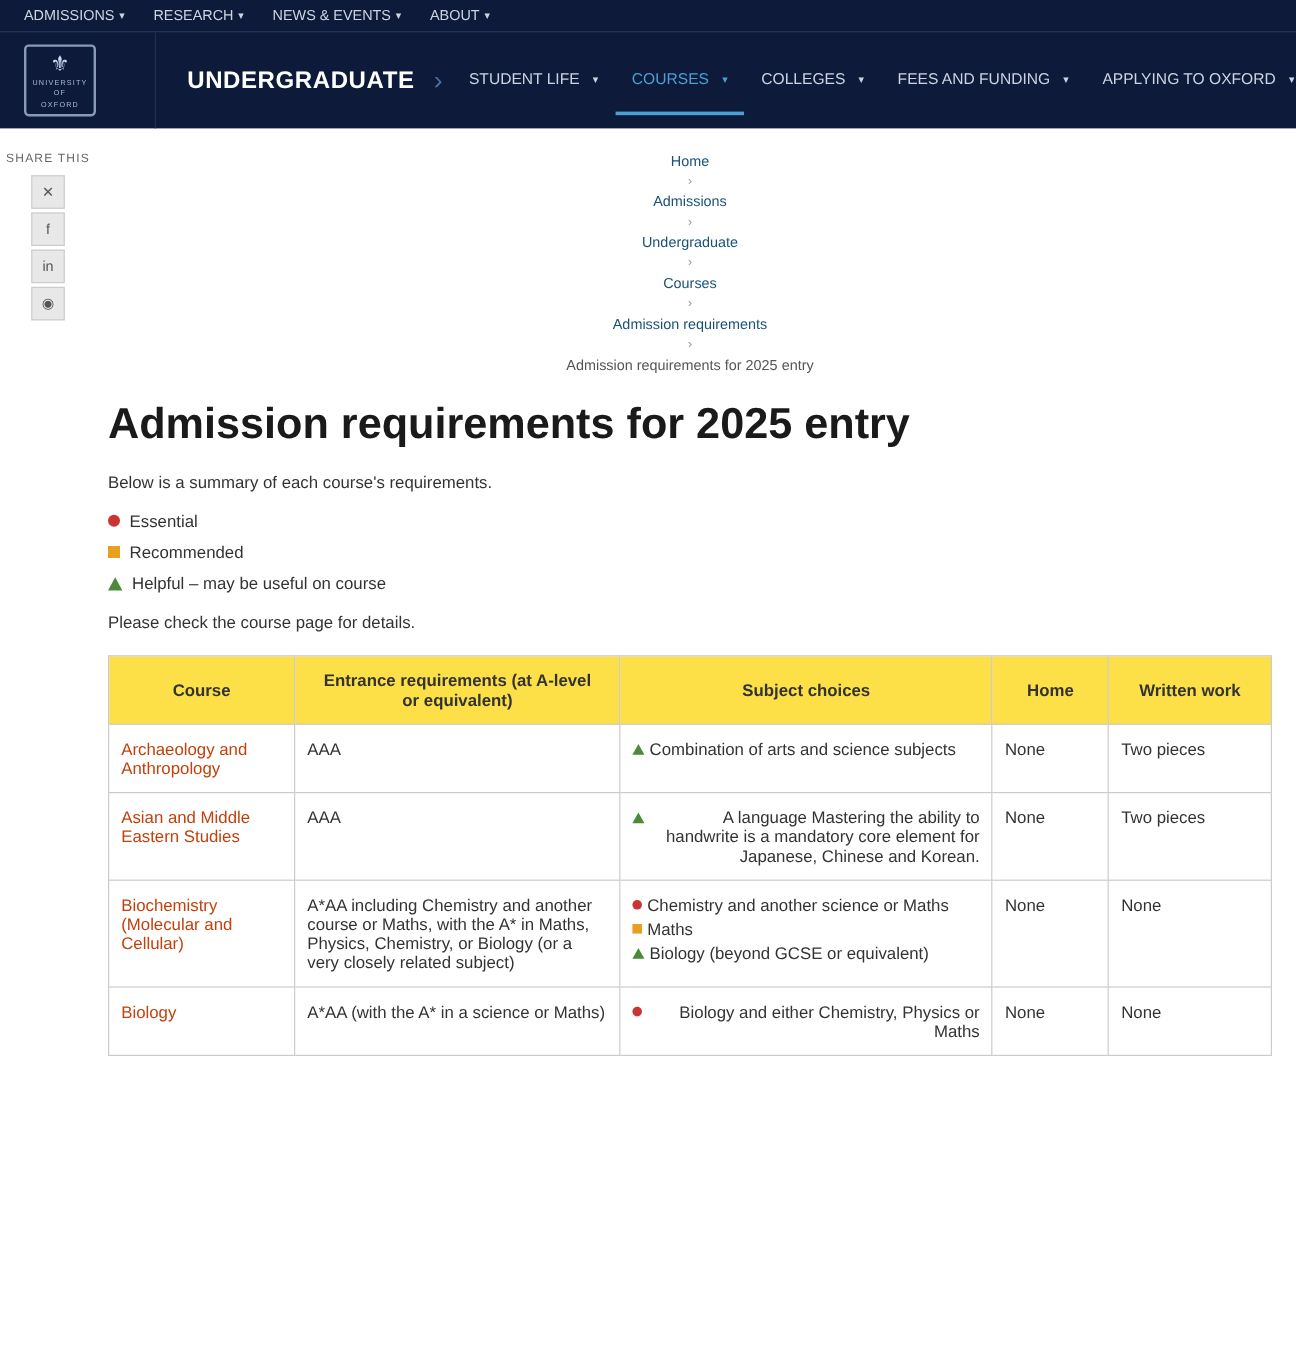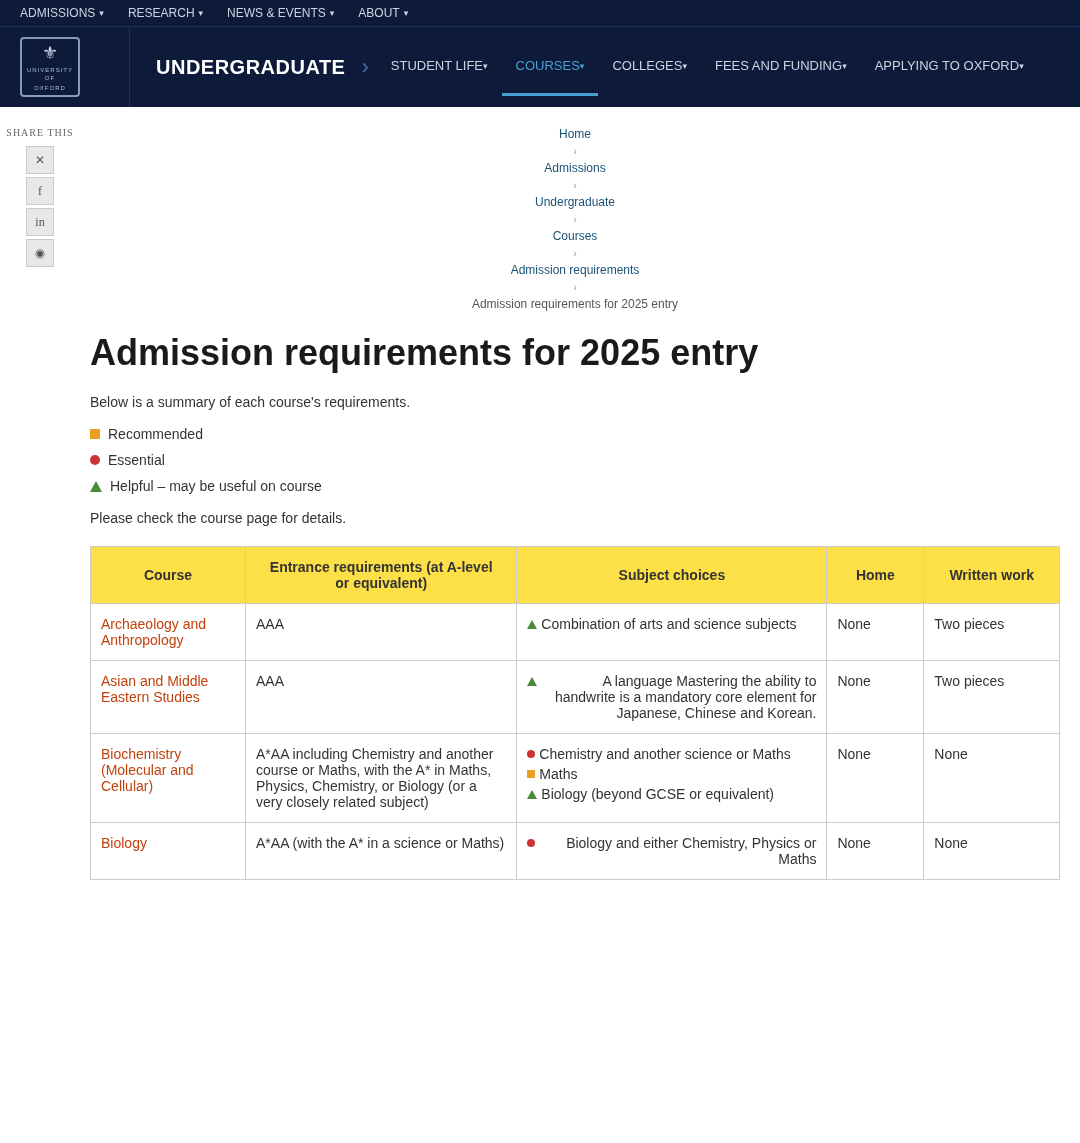--- a/index.html
+++ b/index.html
@@ -88,21 +88,21 @@
       display: flex;
       align-items: stretch;
       gap: 0;
     }
     .nav-item {
       color: #cdd4e0;
       padding: 20px 14px;
       cursor: pointer;
       display: flex;
       align-items: center;
-      gap: 0;
+      gap: 11px;
       font-size: 13px;
       white-space: nowrap;
       border-bottom: 3px solid transparent;
     }
     .nav-item.active {
       color: #4a9fd4;
       border-bottom: 3px solid #4a9fd4;
     }
 
     
@@ -110,21 +110,20 @@
       display: flex;
       padding: 20px 0 0 0;
       max-width: 1080px;
       margin: 0 auto;
     }
     .share-sidebar {
       width: 80px;
       padding-top: 0;
       text-align: center;
       flex-shrink: 0;
-      font-family: Liberation Serif, serif;
     }
     .share-label {
       font-size: 10px;
       color: #666;
       letter-spacing: 1px;
       text-transform: uppercase;
       margin-bottom: 8px;
     }
     .social-icon {
       width: 28px;
@@ -359,26 +358,26 @@
       <span class="breadcrumb-sep">›</span>
       <span class="breadcrumb-current">Admission requirements for 2025 entry</span>
     </div>
 
     <h1 class="page-title">Admission requirements for 2025 entry</h1>
 
     <p class="intro-text">Below is a summary of each course's requirements.</p>
 
     <ul class="legend-list">
       <li class="legend-item">
+        <span class="dot-essential"></span>
+        <span>Essential</span>
+      </li>
+      <li class="legend-item">
         <span class="dot-recommended"></span>
         <span>Recommended</span>
-      </li>
-      <li class="legend-item">
-        <span class="dot-essential"></span>
-        <span>Essential</span>
       </li>
       <li class="legend-item">
         <span class="triangle-helpful"></span>
         <span>Helpful – may be useful on course</span>
       </li>
     </ul>
 
     <p class="check-text">Please check the course page for details.</p>
 
     <table class="courses-table">

